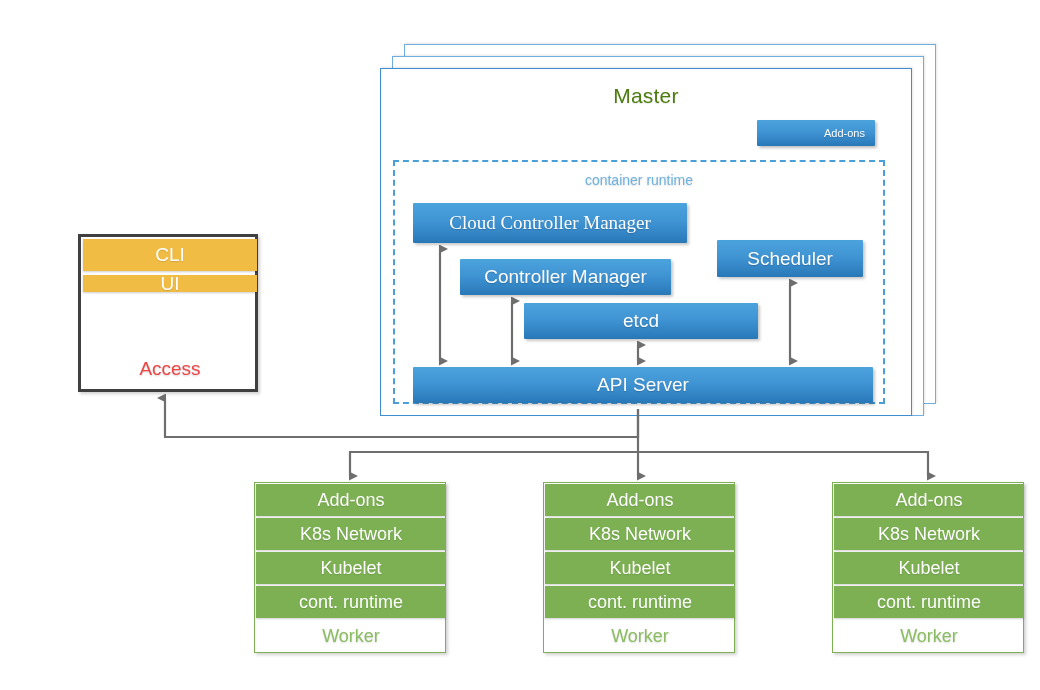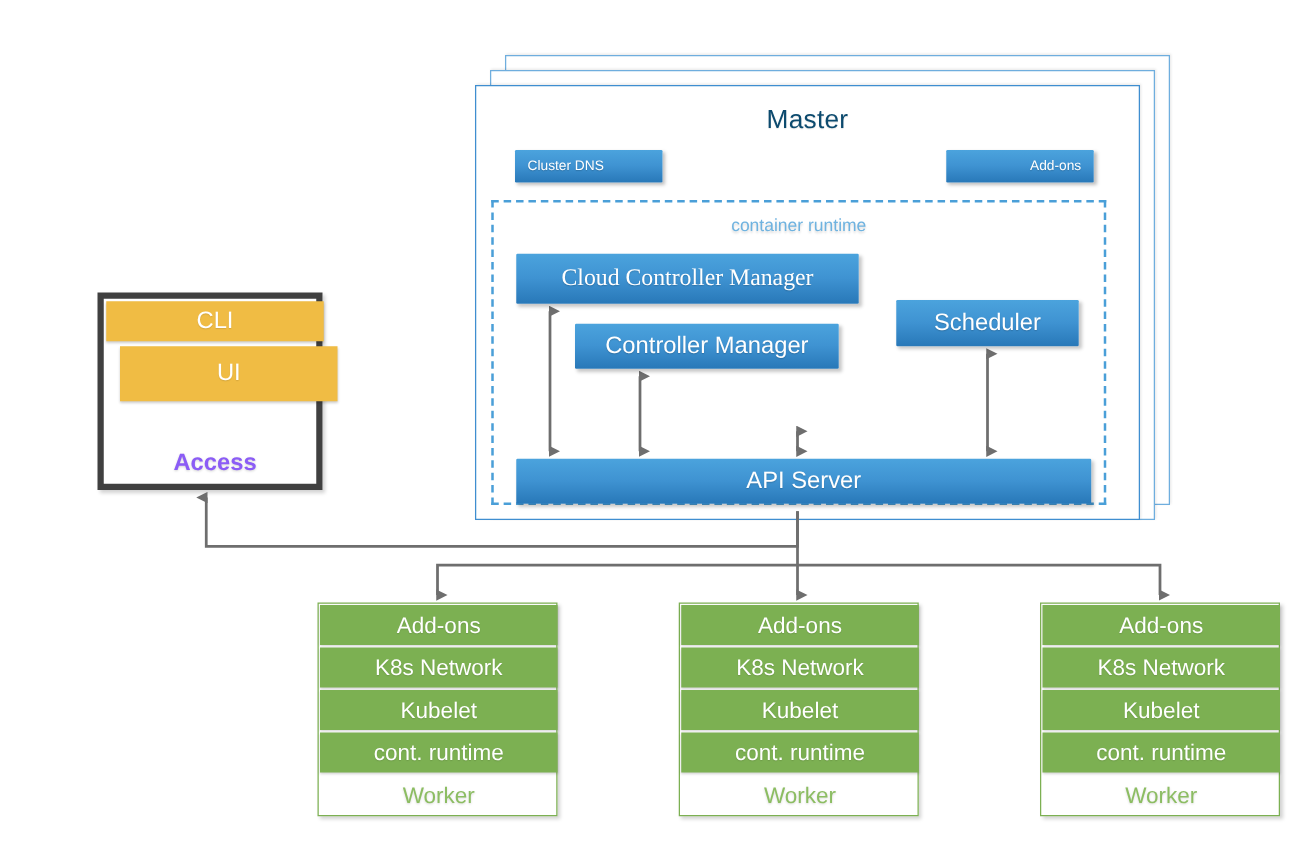--- a/index.html
+++ b/index.html
@@ -26,21 +26,21 @@
   
   .master-card {
     background: #ffffff;
     border: 1px solid #3f8ed0;
     box-shadow: 1px -1px 2px rgba(0,0,0,0.10);
   }
   .master-card.ghost { border-color: #6faede; }
 
   .master-title {
     font-size: 21px;
-    color: #0c4a6e;
+    color: #4d7c0f;
     text-align: center;
     letter-spacing: 0.2px;
     text-shadow: 0 1px 1px rgba(0,0,0,0.10);
   }
 
   
   .dashed-box {
     border: 2px dashed #4a9fd8;
     background: transparent;
   }
@@ -66,42 +66,41 @@
   .blue-box.lg { font-size: 19px; }
   .blue-box.sm {
     font-size: 11px;
     box-shadow: 2px 2px 3px rgba(0,0,0,0.25);
   }
   .blue-box.sm.left  { justify-content: flex-start; padding-left: 10px; }
   .blue-box.sm.right { justify-content: flex-end;   padding-right: 10px; }
 
   
   .access-frame {
-    border: 5px solid #404040;
+    border: 3px solid #404040;
     background: #ffffff;
     box-shadow: 2px 2px 3px rgba(0,0,0,0.18);
   }
   .orange-bar {
     background: #f0bc44;
     color: #ffffff;
     display: flex;
     align-items: center;
     justify-content: center;
     font-size: 19px;
     text-shadow: 0 1px 1px rgba(0,0,0,0.12);
     box-shadow: 0 1px 2px rgba(0,0,0,0.20);
   }
   .access-label {
     display: flex;
     align-items: center;
     justify-content: center;
     font-size: 19px;
-    color: #8b5cf6;
+    color: #ef4444;
     text-shadow: 0 1px 2px rgba(0,0,0,0.18);
-    font-weight: bold;
   }
 
   
   .worker-frame {
     border: 1px solid #7cb052;
     background: #ffffff;
     box-shadow: 2px 2px 3px rgba(0,0,0,0.18);
   }
   .green-bar {
     background: #7cb052;
@@ -129,38 +128,38 @@
 
 <div id="canvas">
 
   <div class="abs master-card ghost" style="left:404px; top:44px; width:532px; height:360px; z-index:1;"></div>
   <div class="abs master-card ghost" style="left:392px; top:56px; width:532px; height:360px; z-index:2;"></div>
 
   <div class="abs master-card" style="left:380px; top:68px; width:532px; height:348px; z-index:3;"></div>
 
   <div class="abs master-title" style="left:380px; top:82px; width:532px; height:28px; line-height:28px; z-index:6;">Master</div>
 
-  <div class="abs blue-box sm left" style="left:412px; top:120px; width:118px; height:26px; z-index:6;">Cluster DNS</div>
   <div class="abs blue-box sm right" style="left:757px; top:120px; width:118px; height:26px; z-index:6;">Add-ons</div>
 
   <div class="abs dashed-box" style="left:393px; top:160px; width:492px; height:244px; z-index:4;"></div>
   <div class="abs runtime-title" style="left:393px; top:167px; width:492px; height:26px; line-height:26px; z-index:6;">container runtime</div>
 
   <div class="abs blue-box lg" style="left:413px; top:203px; width:274px; height:40px; z-index:6;font-family:Liberation Serif, serif;">Cloud Controller Manager</div>
 
   <div class="abs blue-box lg" style="left:460px; top:259px; width:211px; height:36px; z-index:6;">Controller Manager</div>
 
   <div class="abs blue-box lg" style="left:717px; top:240px; width:146px; height:37px; z-index:6;">Scheduler</div>
 
+  <div class="abs blue-box lg" style="left:524px; top:303px; width:234px; height:36px; z-index:6;">etcd</div>
 
   <div class="abs blue-box lg" style="left:413px; top:367px; width:460px; height:36px; z-index:6;">API Server</div>
 
   <div class="abs access-frame" style="left:78px; top:234px; width:180px; height:158px; z-index:3;">
     <div class="orange-bar" style="position:absolute; left:2px; top:2px; width:174px; height:32px;">CLI</div>
-    <div class="orange-bar" style="position:absolute; left:13px; top:38px; width:174px; height:44px;">UI</div>
+    <div class="orange-bar" style="position:absolute; left:2px; top:38px; width:174px; height:17px;">UI</div>
     <div class="access-label" style="position:absolute; left:2px; top:110px; width:174px; height:44px;">Access</div>
   </div>
 
   <div class="abs worker-frame" style="left:254px; top:482px; width:192px; height:171px; z-index:3;">
     <div class="green-bar" style="position:absolute; left:1px; top:1px; width:190px; height:32px;">Add-ons</div>
     <div class="green-bar" style="position:absolute; left:1px; top:35px; width:190px; height:32px;">K8s Network</div>
     <div class="green-bar" style="position:absolute; left:1px; top:69px; width:190px; height:32px;">Kubelet</div>
     <div class="green-bar" style="position:absolute; left:1px; top:103px; width:190px; height:32px;">cont. runtime</div>
     <div class="worker-label" style="position:absolute; left:1px; top:137px; width:190px; height:32px;">Worker</div>
   </div>

